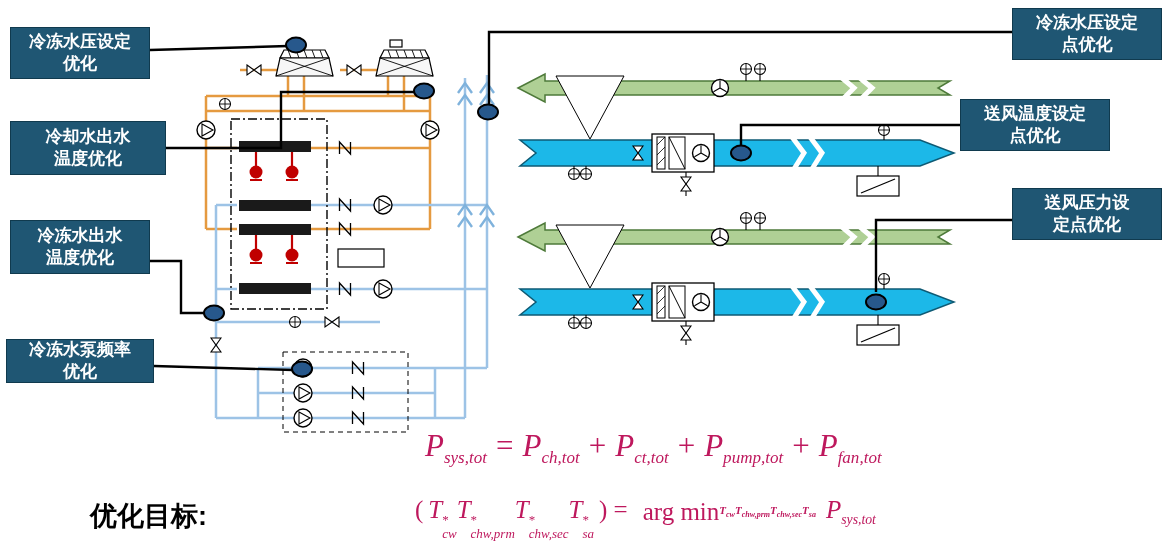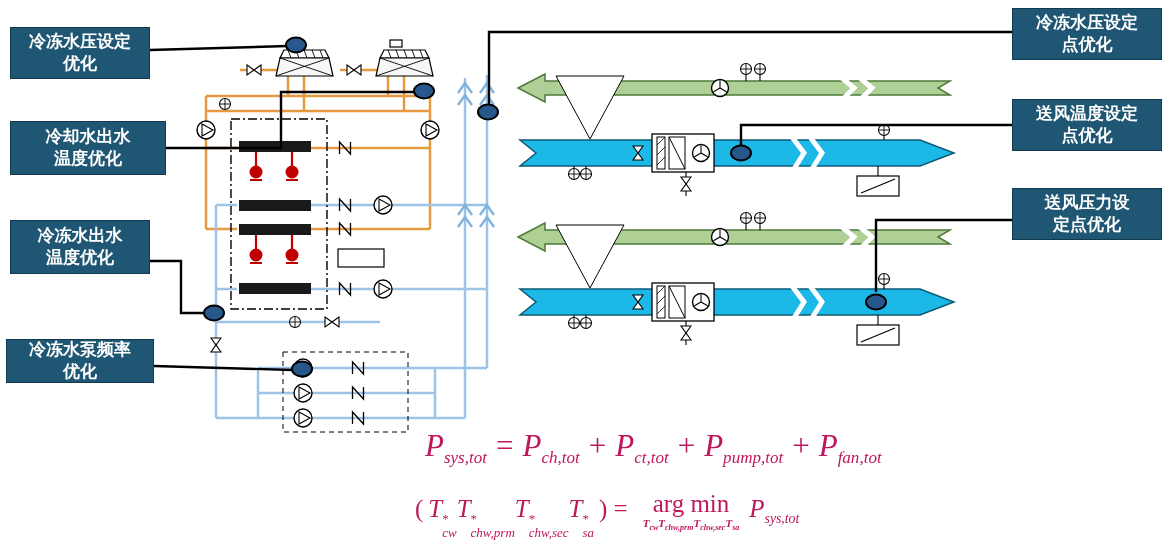--- a/index.html
+++ b/index.html
@@ -31,22 +31,22 @@
   .f1 .op { font-style:normal; margin:0 9px; }
   .f2 { left:410px; top:490px; font-size:25px; }
   .f2 .op { font-style:normal; margin:0 5px; }
   .stack {
     display:inline-flex; flex-direction:column; align-items:flex-start;
     font-size:0.52em; line-height:1.05; vertical-align:-0.5em;
   }
   .st-sup { font-style:normal; }
   .st-sub { font-style:italic; }
   .argmin {
-    display:inline-flex; flex-direction:column; align-items:center;
-    vertical-align:middle; margin:0 10px;
+    display:inline-flex; flex-direction:row; align-items:center;
+    vertical-align:middle; margin:8px 10px;
   }
   .argmin-top { font-size:25px; }
   .argmin-sub { font-size:11px; font-style:italic; margin-top:-1px;font-weight:bold; }
   .argmin-sub sub { font-size:8px; }
 </style>
 </head>
 <body>
 
 <div class="stage">
 
@@ -253,29 +253,30 @@
   </div>
   <div class="callout" style="left:6px; top:339px; width:148px; height:44px;">
     <span>冷冻水泵频率
 优化</span>
   </div>
 
   <div class="callout" style="left:1012px; top:8px; width:150px; height:52px;">
     <span>冷冻水压设定
 点优化</span>
   </div>
-  <div class="callout" style="left:1012px; top:99px; width:150px; height:52px;">
+  <div class="callout" style="left:960px; top:99px; width:150px; height:52px;">
     <span>送风温度设定
 点优化</span>
   </div>
   <div class="callout" style="left:1012px; top:188px; width:150px; height:52px;">
     <span>送风压力设
 定点优化</span>
   </div>
 
+  <div class="objective">优化目标:</div>
 
   <div class="formula f1">
     <span class="term"><i>P</i><sub>sys,tot</sub></span><span class="op">=</span><span class="term"><i>P</i><sub>ch,tot</sub></span><span class="op">+</span><span class="term"><i>P</i><sub>ct,tot</sub></span><span class="op">+</span><span class="term"><i>P</i><sub>pump,tot</sub></span><span class="op">+</span><span class="term"><i>P</i><sub>fan,tot</sub></span>
   </div>
 
   <div class="formula f2">
     <span class="op">(</span><span class="term"><i>T</i><span class="stack">
           <span class="st-sup">*</span>
           <span class="st-sub">cw</span>
         </span></span><span class="term"><i>T</i><span class="stack">

